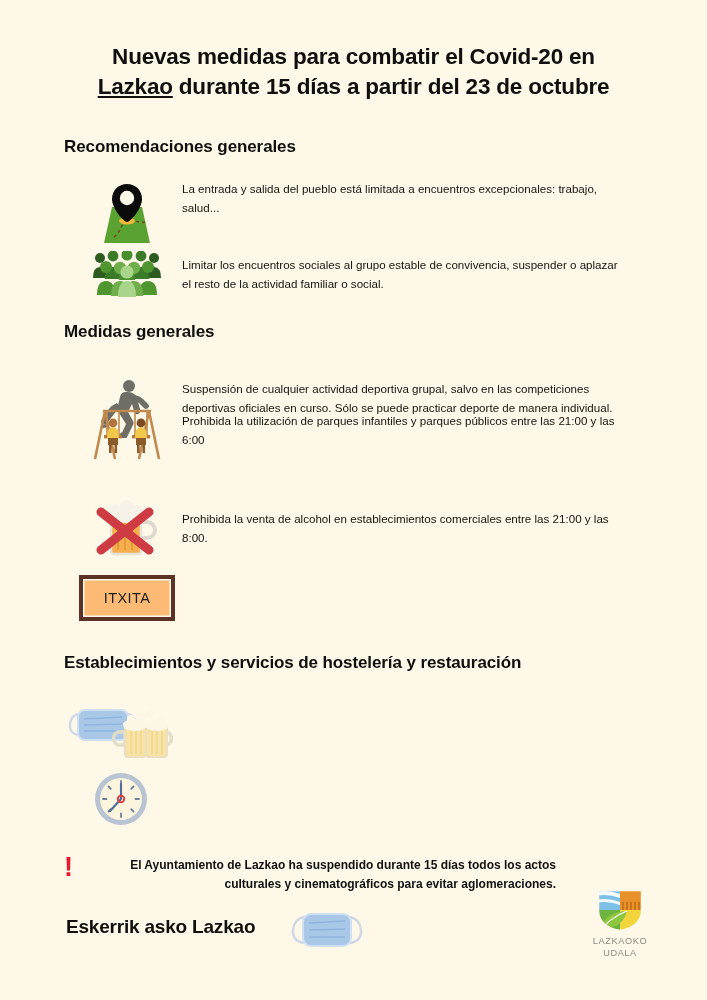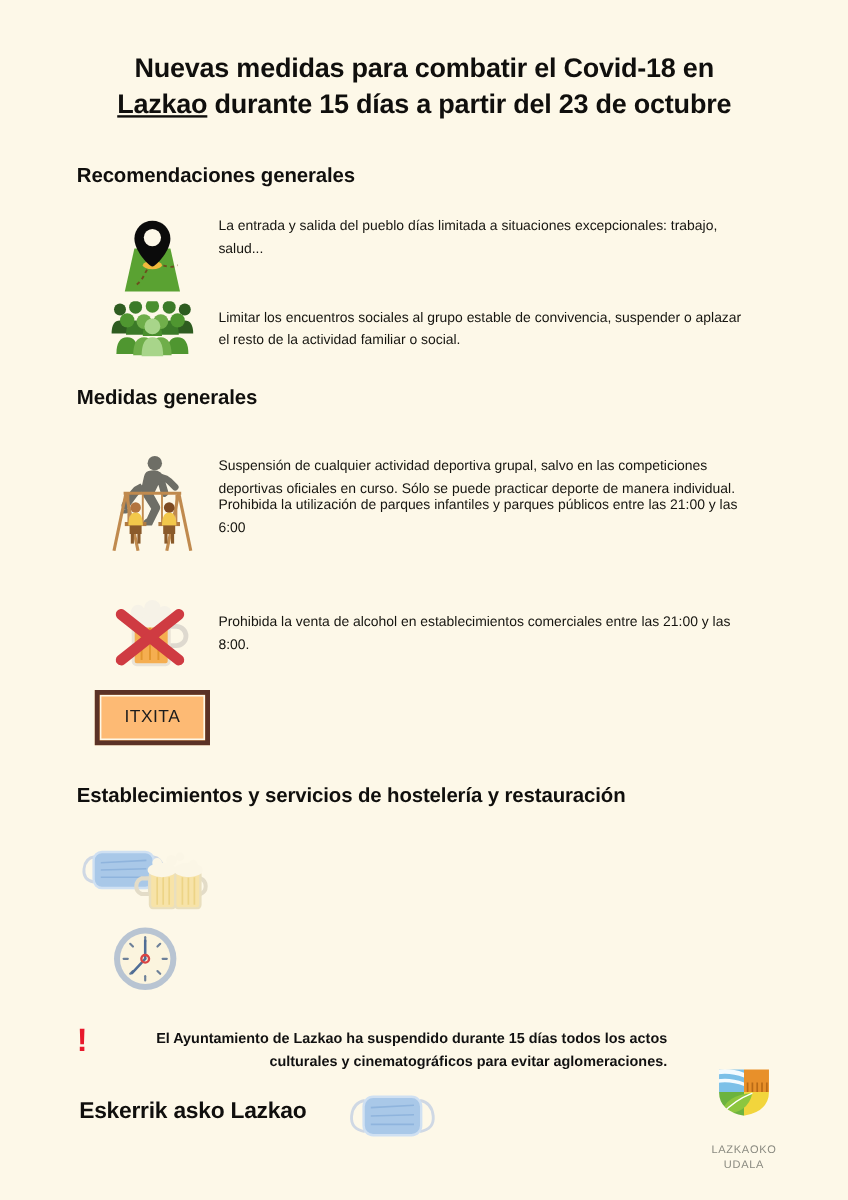--- a/index.html
+++ b/index.html
@@ -83,52 +83,52 @@
 
   
   .thanks{
     position:absolute;left:66px;top:916px;
     font-size:19px;font-weight:bold;color:#100f0d;letter-spacing:-0.2px;
   }
   .foot-mask{position:absolute;left:288px;top:908px;}
   .logo-wrap{position:absolute;left:578px;top:888px;width:84px;text-align:center;}
   .logo-cap{
     font-size:9.2px;color:#8a8a80;line-height:1.28;letter-spacing:0.6px;
-    margin-top:16px;
+    margin-top:0;
   }
   .itxita-sign{
     width:88px;height:38px;border:4px solid #5b3226;background:#fdba74;
     display:flex;align-items:center;justify-content:center;
     box-shadow:inset 0 0 0 1.5px #fdf8e8;
   }
   .itxita-sign span{font-size:14.5px;color:#1c1c1c;letter-spacing:0.4px;}
 </style>
 </head>
 <body>
 
 <div class="page">
 
   <div class="title">
-    <span>Nuevas medidas para combatir el Covid-18 en</span><br>
+    <span>Nuevas medidas para combatir el Covid-20 en</span><br>
     <span class="u">Lazkao</span><span></span><span> durante 15 días a partir del 23 de octubre</span>
   </div>
 
   <div class="sec-h" id="sec-h-1">Recomendaciones generales</div>
 
   <div class="row" id="row-entrada">
     <div class="icon-cell">
       <svg width="74" height="66" viewBox="0 0 74 66">
         <polygon points="14,62 60,62 52,26 22,26" fill="#5aa232"></polygon>
         <path d="M24,56 C32,50 30,42 38,40 C46,38 50,44 58,40" stroke="#6b4f1e" stroke-width="1.6" fill="none" stroke-dasharray="3,3"></path>
         <ellipse cx="37" cy="40" rx="8" ry="3.4" fill="#f0b93c"></ellipse>
         <path d="M37,3 C28.5,3 22,9.6 22,18 C22,28 34,41 37,41 C40,41 52,28 52,18 C52,9.6 45.5,3 37,3 Z" fill="#0b0b0b"></path>
         <circle cx="37" cy="17" r="7.2" fill="#fdf8e8"></circle>
       </svg>
     </div>
-    <div class="row-text">La entrada y salida del pueblo días limitada a situaciones excepcionales: trabajo, salud...</div>
+    <div class="row-text">La entrada y salida del pueblo está limitada a encuentros excepcionales: trabajo, salud...</div>
   </div>
 
   <div class="row" id="row-encuentros">
     <div class="icon-cell">
       <svg width="74" height="46" viewBox="0 0 74 46">
         <g fill="#2e5c20">
           <circle cx="10" cy="7" r="5"></circle>
             <path d="M3,27 q0,-11 7,-11 q7,0 7,11 z"></path>
           <circle cx="64" cy="7" r="5"></circle>
             <path d="M57,27 q0,-11 7,-11 q7,0 7,11 z"></path>

